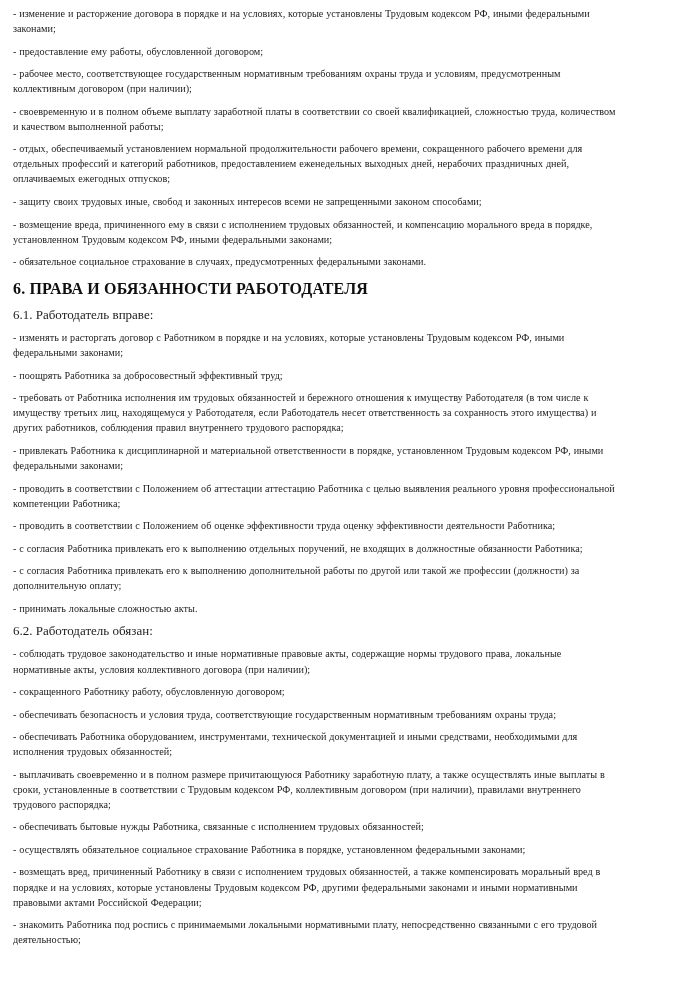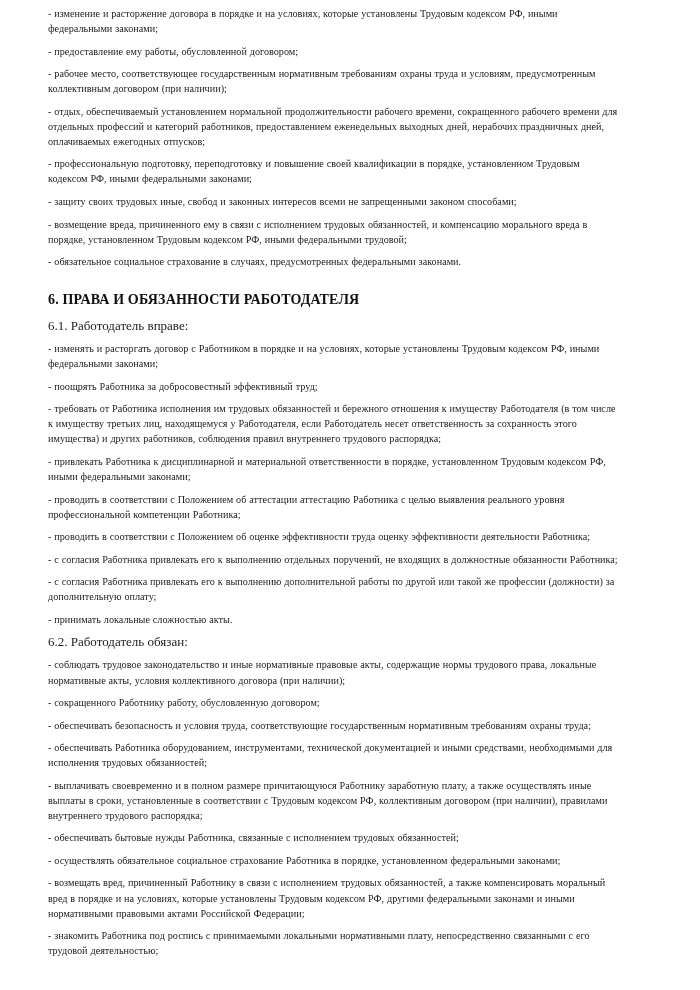--- a/index.html
+++ b/index.html
@@ -15,21 +15,21 @@
     color: #1b1b1b;
     overflow: hidden;
   }
 
   .page {
     position: relative;
     width: 700px;
     height: 990px;
     background: #ffffff;
     box-sizing: border-box;
-    padding: 6px 80px 0 48px;
+    padding: 6px 80px 0 13px;
     overflow: hidden;
   }
 
   .doc-body {
     font-size: 10.2px;
     line-height: 15.05px;
     text-align: left;
     color: #1c1c1c;
   }
 
@@ -40,23 +40,23 @@
     font-size: 10.2px;
     line-height: 15.05px;
     text-align: left;
     text-rendering: optimizeLegibility;
     word-spacing: 0.35px;
     color: #1c1c1c;
   }
 
   
   .section-heading {
-    margin: 24px 0 11px 0;
+    margin: 13px 0 11px 0;
     padding: 0;
-    font-size: 14px;
+    font-size: 16px;
     line-height: 14px;
     font-weight: bold;
     letter-spacing: 0.15px;
     color: #0f0f0f;
   }
 
   
   .lead {
     margin: 0 0 8px 0;
     font-size: 13px;
@@ -67,24 +67,24 @@
 </head>
 <body>
 
 <div class="page">
   <div class="doc-body">
 
     <div>
       <p class="para">- изменение и расторжение договора в порядке и на условиях, которые установлены Трудовым кодексом РФ, иными федеральными законами;</p>
       <p class="para">- предоставление ему работы, обусловленной договором;</p>
       <p class="para">- рабочее место, соответствующее государственным нормативным требованиям охраны труда и условиям, предусмотренным коллективным договором (при наличии);</p>
+      <p class="para">- своевременную и в полном объеме выплату заработной платы в соответствии со своей квалификацией, сложностью труда, количеством и качеством выполненной работы;</p>
       <p class="para">- отдых, обеспечиваемый установлением нормальной продолжительности рабочего времени, сокращенного рабочего времени для отдельных профессий и категорий работников, предоставлением еженедельных выходных дней, нерабочих праздничных дней, оплачиваемых ежегодных отпусков;</p>
-      <p class="para">- профессиональную подготовку, переподготовку и повышение своей квалификации в порядке, установленном Трудовым кодексом РФ, иными федеральными законами;</p>
       <p class="para">- защиту своих трудовых иные, свобод и законных интересов всеми не запрещенными законом способами;</p>
-      <p class="para">- возмещение вреда, причиненного ему в связи с исполнением трудовых обязанностей, и компенсацию морального вреда в порядке, установленном Трудовым кодексом РФ, иными федеральными трудовой;</p>
+      <p class="para">- возмещение вреда, причиненного ему в связи с исполнением трудовых обязанностей, и компенсацию морального вреда в порядке, установленном Трудовым кодексом РФ, иными федеральными законами;</p>
       <p class="para">- обязательное социальное страхование в случаях, предусмотренных федеральными законами.</p>
     </div>
 
     <h2 class="section-heading">6. ПРАВА И ОБЯЗАННОСТИ РАБОТОДАТЕЛЯ</h2>
 
     <div>
       <p class="lead">6.1. Работодатель вправе:</p>
       <p class="para">- изменять и расторгать договор с Работником в порядке и на условиях, которые установлены Трудовым кодексом РФ, иными федеральными законами;</p>
       <p class="para">- поощрять Работника за добросовестный эффективный труд;</p>
       <p class="para">- требовать от Работника исполнения им трудовых обязанностей и бережного отношения к имуществу Работодателя (в том числе к имуществу третьих лиц, находящемуся у Работодателя, если Работодатель несет ответственность за сохранность этого имущества) и других работников, соблюдения правил внутреннего трудового распорядка;</p>

